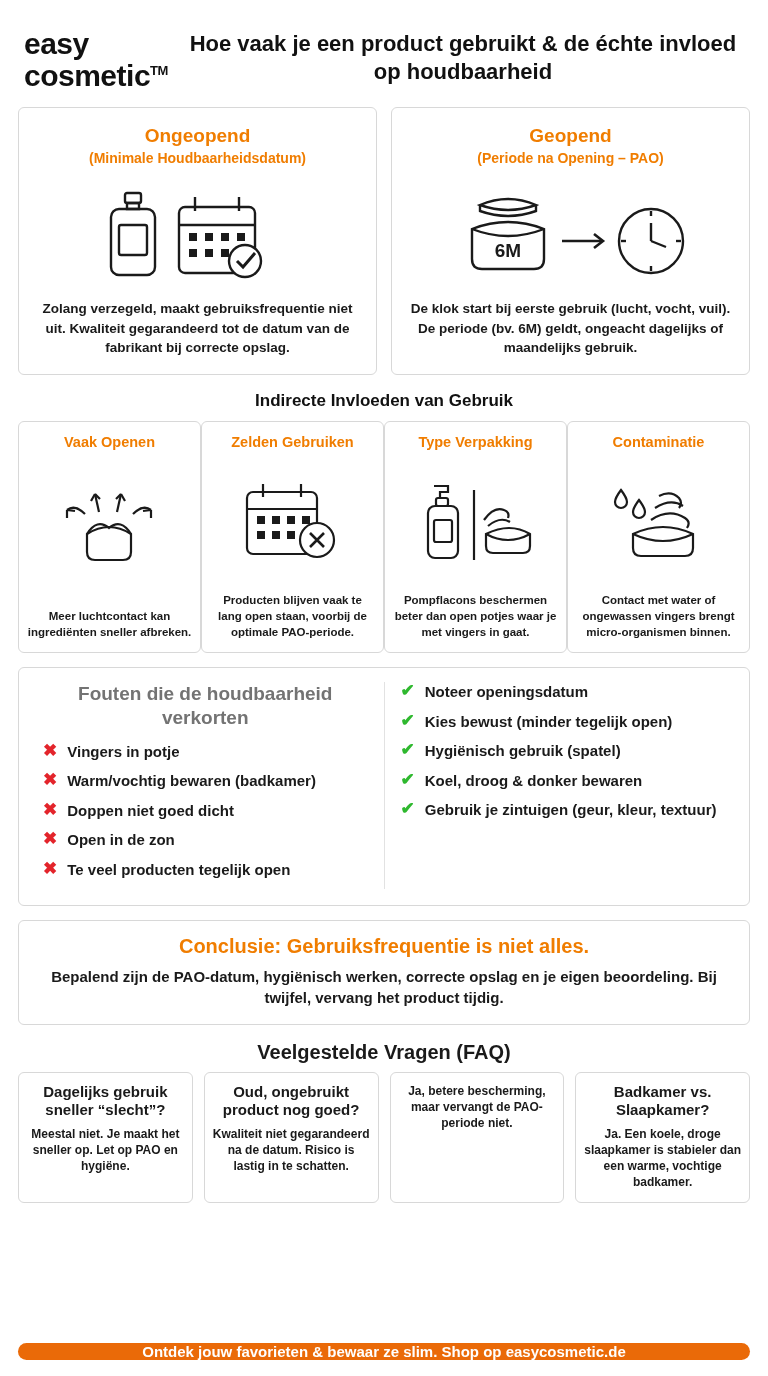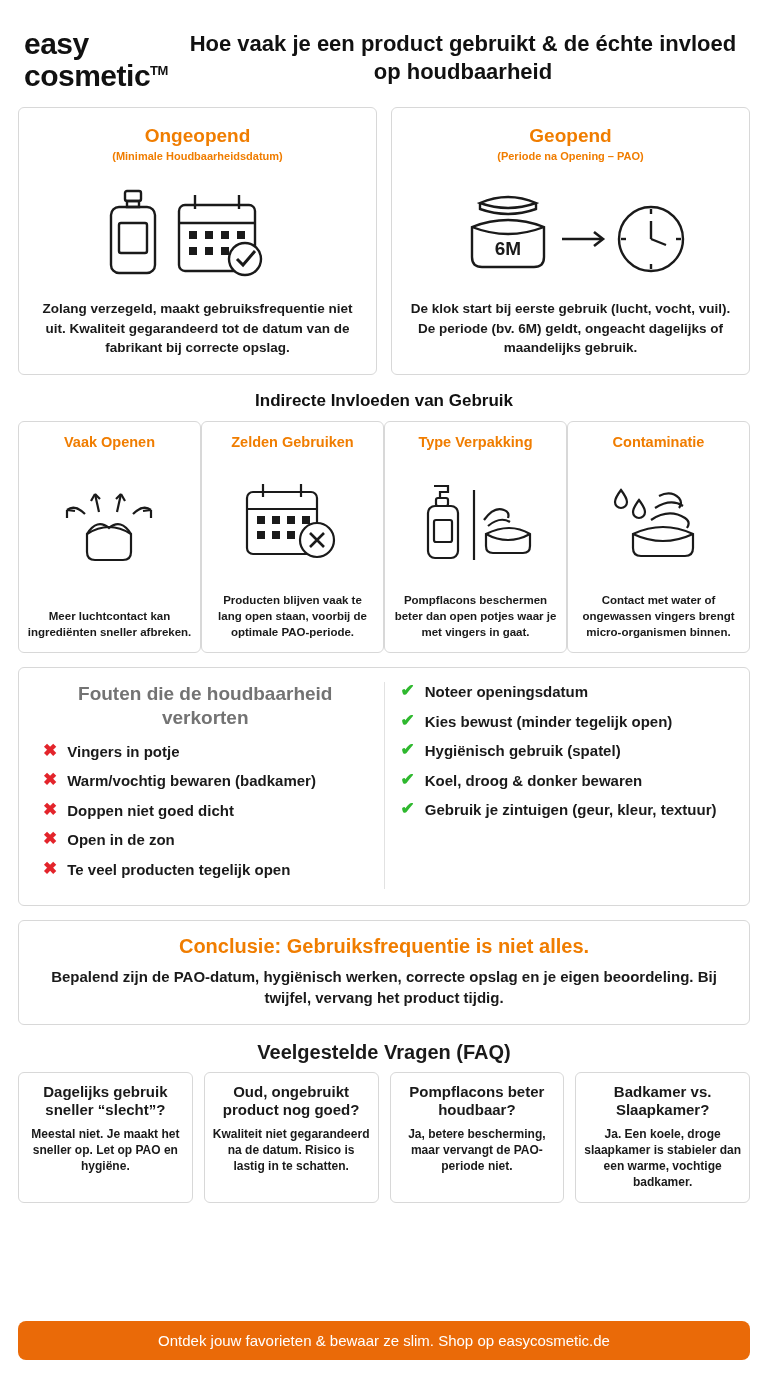--- a/index.html
+++ b/index.html
@@ -71,21 +71,21 @@
     flex-direction: column;
   }
   .card-title {
     color: #f07d00;
     font-size: 19px;
     font-weight: bold;
     line-height: 1.25;
   }
   .card-sub {
     color: #f07d00;
-    font-size: 11px;
+    font-size: 14px;
     font-weight: bold;
     line-height: 1.3;
     margin-top: 1px;
   }
   .icon-area {
     flex: 1;
     display: flex;
     align-items: center;
     justify-content: center;
     padding: 10px 0 6px 0;
@@ -221,26 +221,26 @@
     line-height: 1.35;
   }
 
   
   .footer {
     position: absolute;
     left: 18px;
     right: 18px;
     bottom: 16px;
     background: #ea6a08;
-    border-radius: 8px;
+    border-radius: 17px;
     color: #fff;
     text-align: center;
     font-size: 15px;
-    font-weight: normal;
-    padding: 11px 10px;
+    font-weight: bold;
+    padding: 0 10px;
   }
 
   svg { display: block; }
 </style>
 </head>
 <body>
 
 <div class="page">
 
   <div class="header">
@@ -460,21 +460,20 @@
   <div class="faq-row">
     <div class="card faq-card">
       <div class="faq-q">Dagelijks gebruik sneller “slecht”?</div>
       <div class="faq-a">Meestal niet. Je maakt het sneller op. Let op PAO en hygiëne.</div>
     </div>
     <div class="card faq-card">
       <div class="faq-q">Oud, ongebruikt product nog goed?</div>
       <div class="faq-a">Kwaliteit niet gegarandeerd na de datum. Risico is lastig in te schatten.</div>
     </div>
     <div class="card faq-card">
-      <div class="faq-q">Pompflacons beter houdbaar?</div>
       <div class="faq-a">Ja, betere bescherming, maar vervangt de PAO-periode niet.</div>
     </div>
     <div class="card faq-card">
       <div class="faq-q">Badkamer vs. Slaapkamer?</div>
       <div class="faq-a">Ja. Een koele, droge slaapkamer is stabieler dan een warme, vochtige badkamer.</div>
     </div>
   </div>
 
   <div class="footer">Ontdek jouw favorieten &amp; bewaar ze slim. Shop op easycosmetic.de</div>
 

